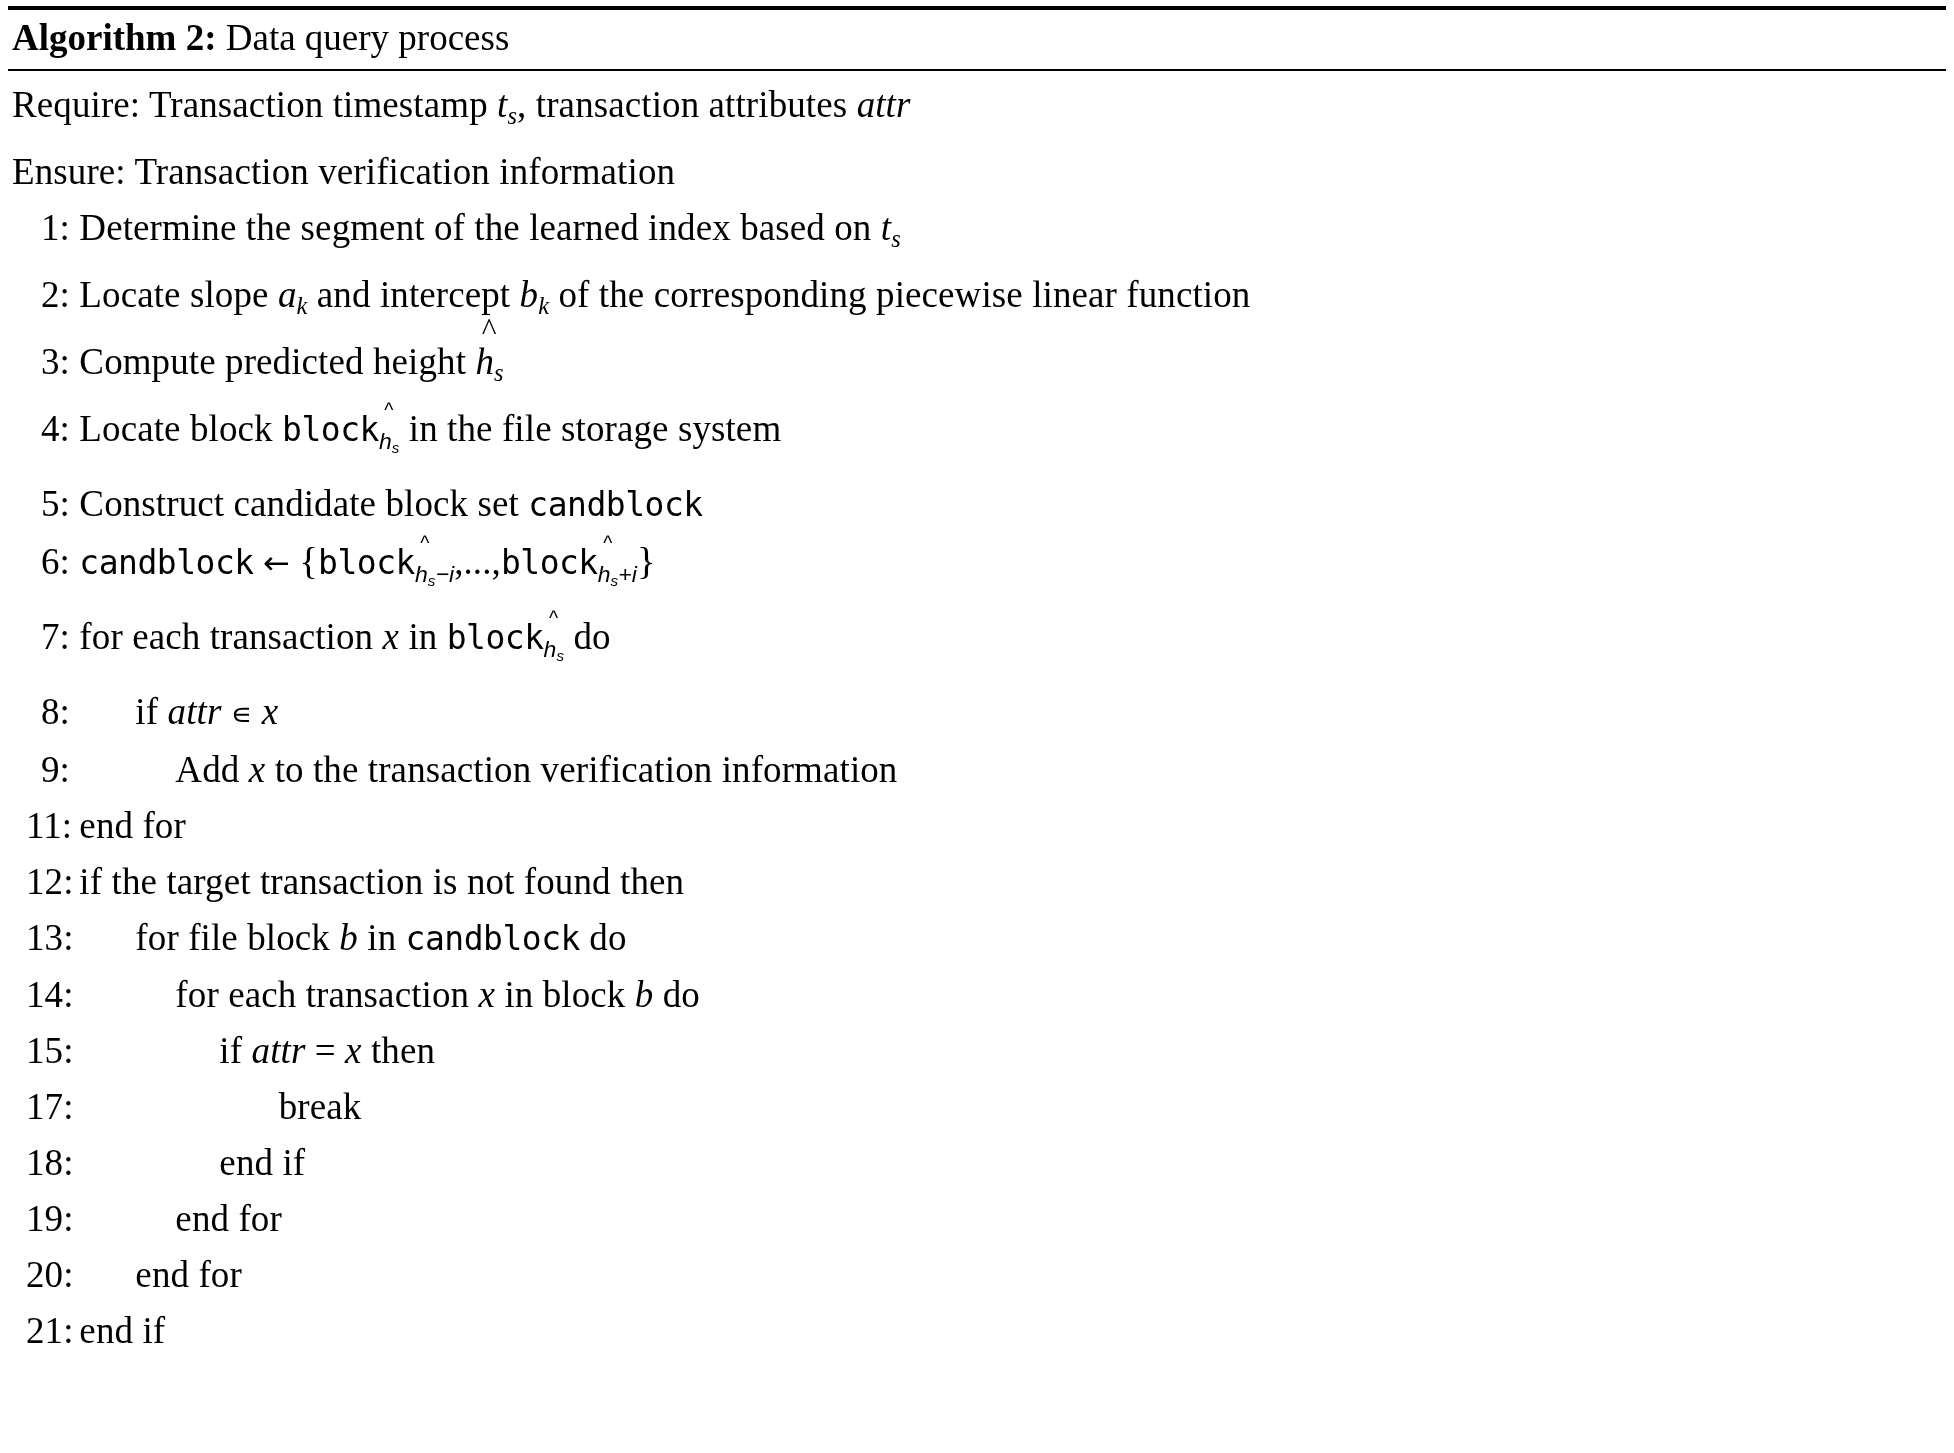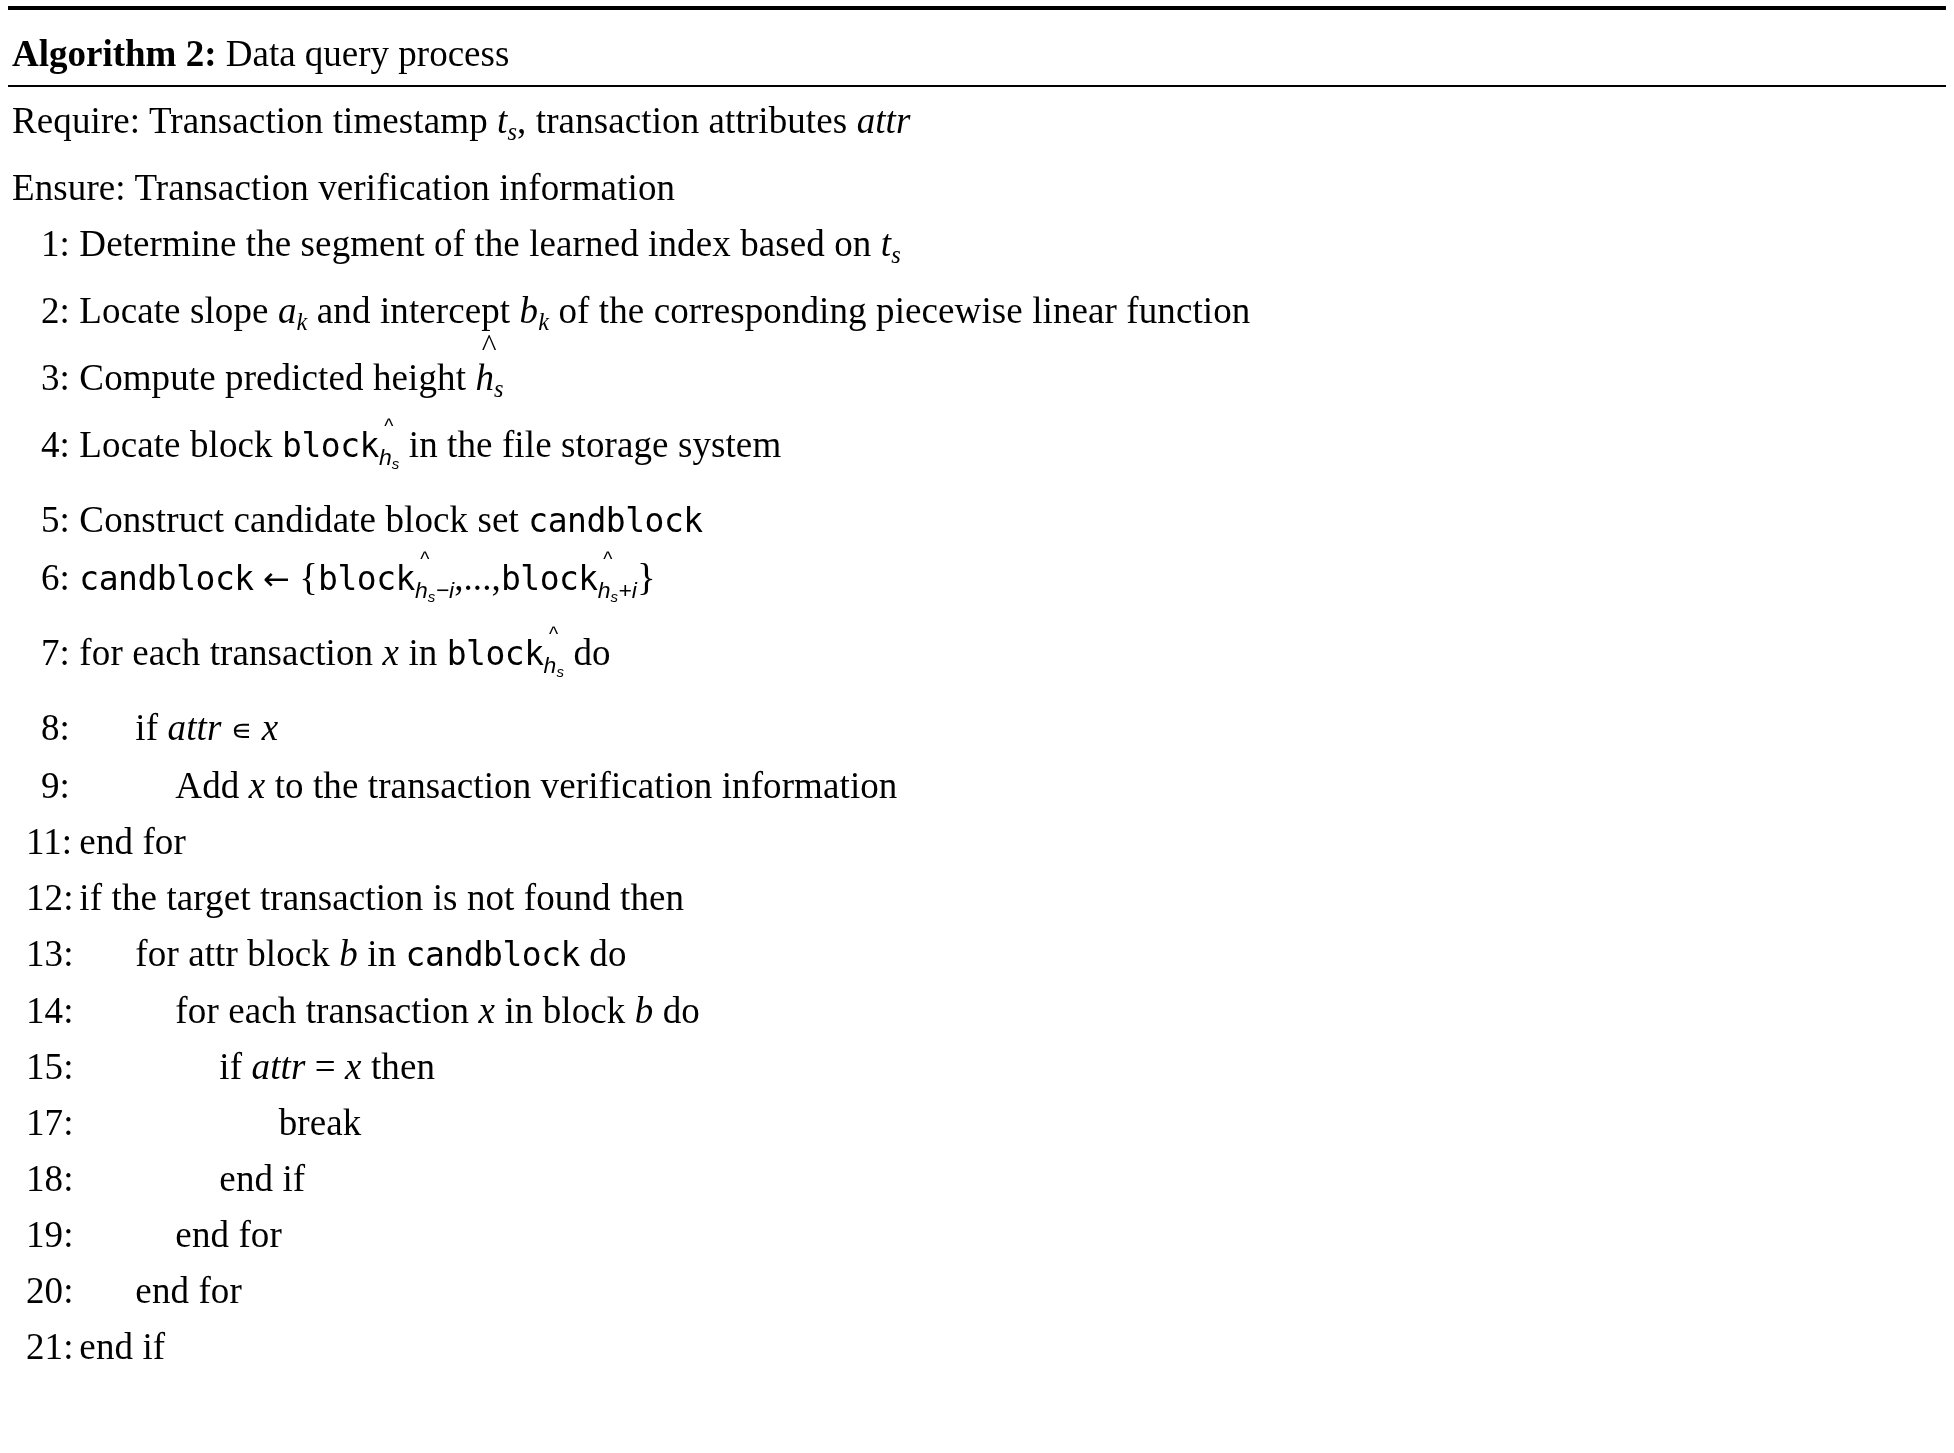--- a/index.html
+++ b/index.html
@@ -29,21 +29,21 @@
     border-top: 4px solid #000;
     width: 100%;
   }
   .rule-mid {
     border-top: 2px solid #000;
     width: 100%;
   }
   .algo-title {
     font-size: 37px;
     line-height: 1.25;
-    padding: 21px 4px 8px 4px;
+    padding: 5px 4px 8px 4px;
     white-space: nowrap;
   }
   .algo-title b {
     font-weight: bold;
   }
   .algo-body {
     padding: 6px 4px 10px 4px;
   }
   .line {
     font-size: 37px;
@@ -222,21 +222,21 @@
         <span class="num num-w">12:</span>
         <span class="kw">if</span>
         <span>the target transaction is not found</span>
         <span class="kw">then</span>
       </div>
 
       <div class="line ind1">
         <span class="num num-w">13:</span>
         <span class="ind2"></span>
         <span class="kw">for</span>
-        <span>attr block</span>
+        <span>file block</span>
         <span class="it">b</span>
         <span>in</span>
         <span class="mono">candblock</span>
         <span class="kw">do</span>
       </div>
 
       <div class="line ind1">
         <span class="num num-w">14:</span>
         <span class="ind3"></span>
         <span class="kw">for</span>

